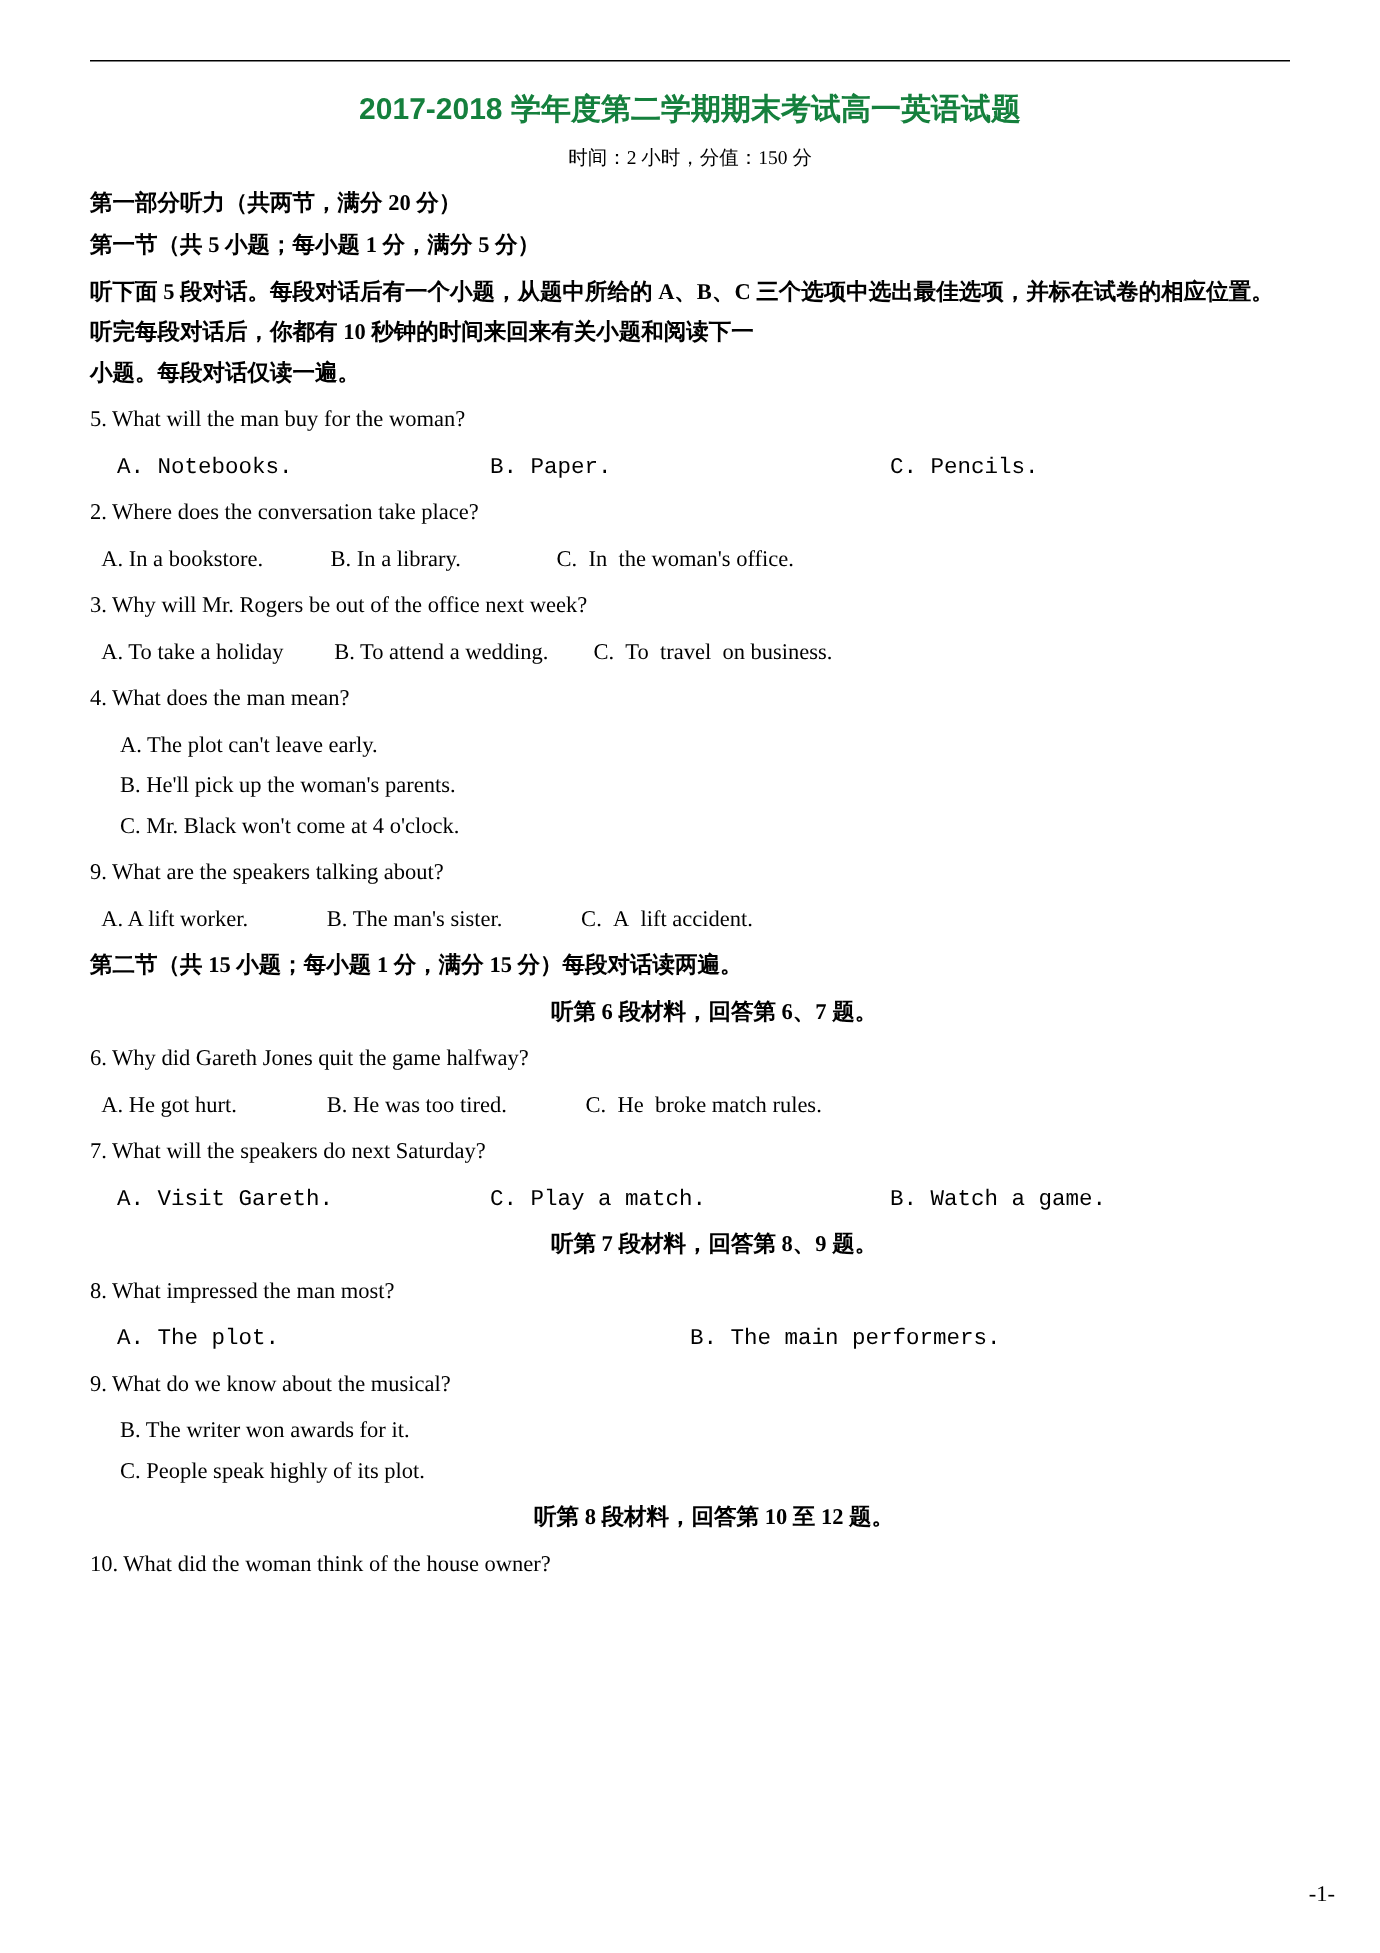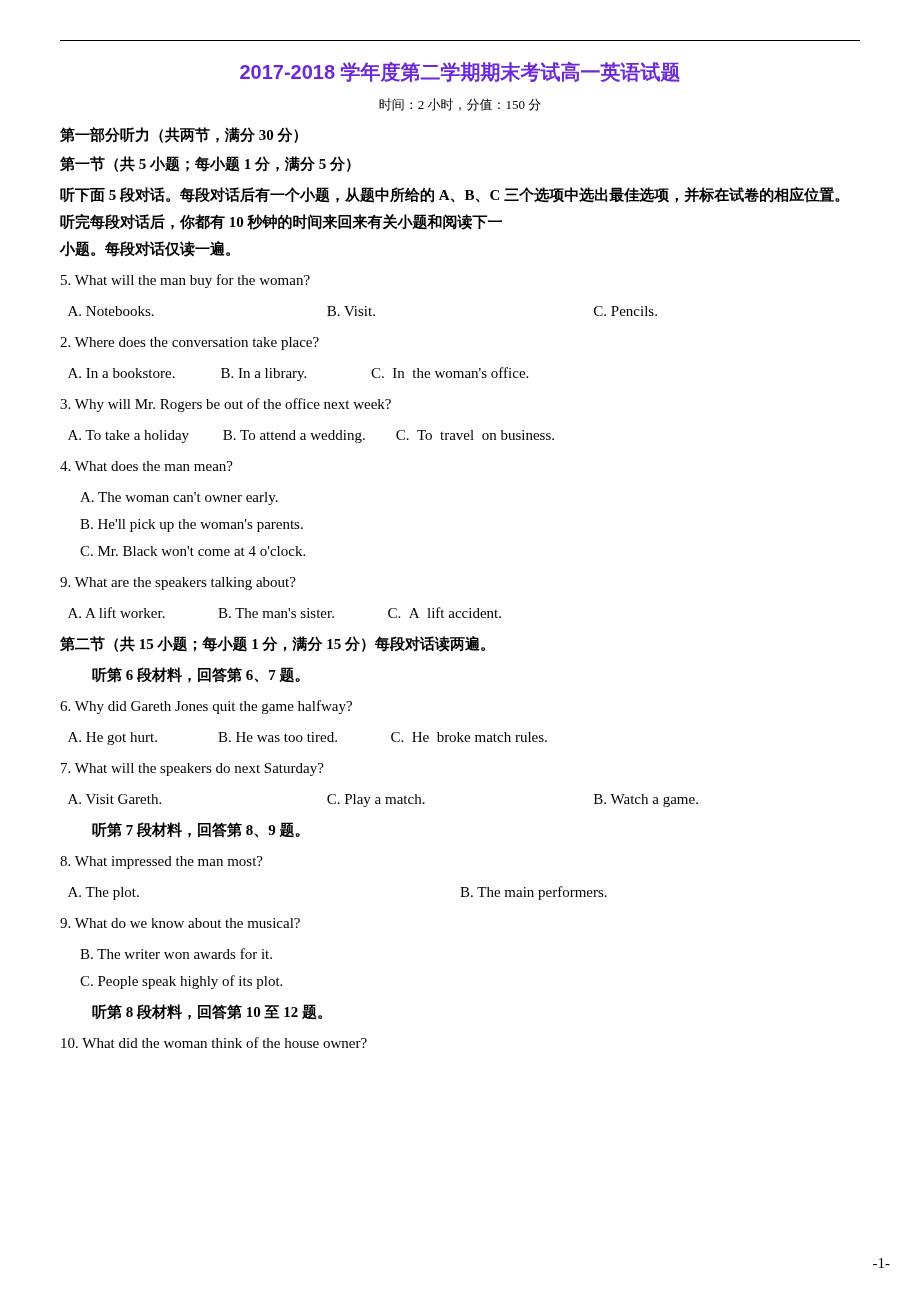--- a/index.html
+++ b/index.html
@@ -17,21 +17,21 @@
       padding: 40px 60px 40px 60px;
     }
     .top-line {
       border-top: 1.5px solid #000;
       margin-bottom: 18px;
     }
     .title {
       text-align: center;
       font-size: 20px;
       font-weight: bold;
-      color: #6d28d9;
+      color: #15803d;
       margin-bottom: 10px;
       font-family: "SimHei", "黑体", sans-serif;
     }
     .subtitle {
       text-align: center;
       font-size: 13px;
       margin-bottom: 12px;
     }
     .section-title {
       font-weight: bold;
@@ -45,73 +45,75 @@
       font-weight: bold;
     }
     .question {
       margin-bottom: 4px;
       line-height: 1.8;
     }
     .options-row {
       display: flex;
       margin-bottom: 4px;
       line-height: 1.8;
+      font-family: Liberation Mono, monospace;
     }
     .option {
       flex: 1;
       min-width: 0;
     }
     .options-block {
       margin-bottom: 4px;
       line-height: 1.8;
       padding-left: 20px;
     }
     .indent {
       padding-left: 32px;
+      text-align: center;
     }
     .wrap-text {
       line-height: 1.8;
       margin-bottom: 4px;
     }
   </style>
 </head>
 <body>
 
 <div class="top-line"></div>
 
 <div class="title">2017-2018 学年度第二学期期末考试高一英语试题</div>
 
 <div class="subtitle">时间：2 小时，分值：150 分</div>
 
-<div class="section-title">第一部分听力（共两节，满分 30 分）</div>
+<div class="section-title">第一部分听力（共两节，满分 20 分）</div>
 
 <div class="paragraph">第一节（共 5 小题；每小题 1 分，满分 5 分）</div>
 
 <div class="paragraph">听下面 5 段对话。每段对话后有一个小题，从题中所给的 A、B、C 三个选项中选出最佳选项，并标在试卷的相应位置。听完每段对话后，你都有 10 秒钟的时间来回来有关小题和阅读下一<br>小题。每段对话仅读一遍。</div>
 
 <div class="question">5. What will the man buy for the woman?</div>
 <div class="options-row">
   <div class="option">&nbsp;&nbsp;A. Notebooks.</div>
-  <div class="option">B. Visit.</div>
+  <div class="option">B. Paper.</div>
   <div class="option">C. Pencils.</div>
 </div>
 
 <div class="question">2. Where does the conversation take place?</div>
 <div class="wrap-text">
   &nbsp;&nbsp;A. In a bookstore.&nbsp;&nbsp;&nbsp;&nbsp;&nbsp;&nbsp;&nbsp;&nbsp;&nbsp;&nbsp;&nbsp;&nbsp;B. In a library.&nbsp;&nbsp;&nbsp;&nbsp;&nbsp;&nbsp;&nbsp;&nbsp;&nbsp;&nbsp;&nbsp;&nbsp;&nbsp;&nbsp;&nbsp;&nbsp;&nbsp;C.&nbsp;&nbsp;In&nbsp;&nbsp;the woman's office.
 </div>
 
 <div class="question">3. Why will Mr. Rogers be out of the office next week?</div>
 <div class="wrap-text">
   &nbsp;&nbsp;A. To take a holiday&nbsp;&nbsp;&nbsp;&nbsp;&nbsp;&nbsp;&nbsp;&nbsp;&nbsp;B. To attend a wedding.&nbsp;&nbsp;&nbsp;&nbsp;&nbsp;&nbsp;&nbsp;&nbsp;C.&nbsp;&nbsp;To&nbsp;&nbsp;travel&nbsp;&nbsp;on business.
 </div>
 
 <div class="question">4. What does the man mean?</div>
 <div class="options-block">
-  <div>A. The woman can't owner early.</div>
+  <div>A. The plot can't leave early.</div>
   <div>B. He'll pick up the woman's parents.</div>
   <div>C. Mr. Black won't come at 4 o'clock.</div>
 </div>
 
 <div class="question">9. What are the speakers talking about?</div>
 <div class="wrap-text">
   &nbsp;&nbsp;A. A lift worker.&nbsp;&nbsp;&nbsp;&nbsp;&nbsp;&nbsp;&nbsp;&nbsp;&nbsp;&nbsp;&nbsp;&nbsp;&nbsp;&nbsp;B. The man's sister.&nbsp;&nbsp;&nbsp;&nbsp;&nbsp;&nbsp;&nbsp;&nbsp;&nbsp;&nbsp;&nbsp;&nbsp;&nbsp;&nbsp;C.&nbsp;&nbsp;A&nbsp;&nbsp;lift accident.
 </div>
 
 <div class="paragraph">第二节（共 15 小题；每小题 1 分，满分 15 分）每段对话读两遍。</div>

